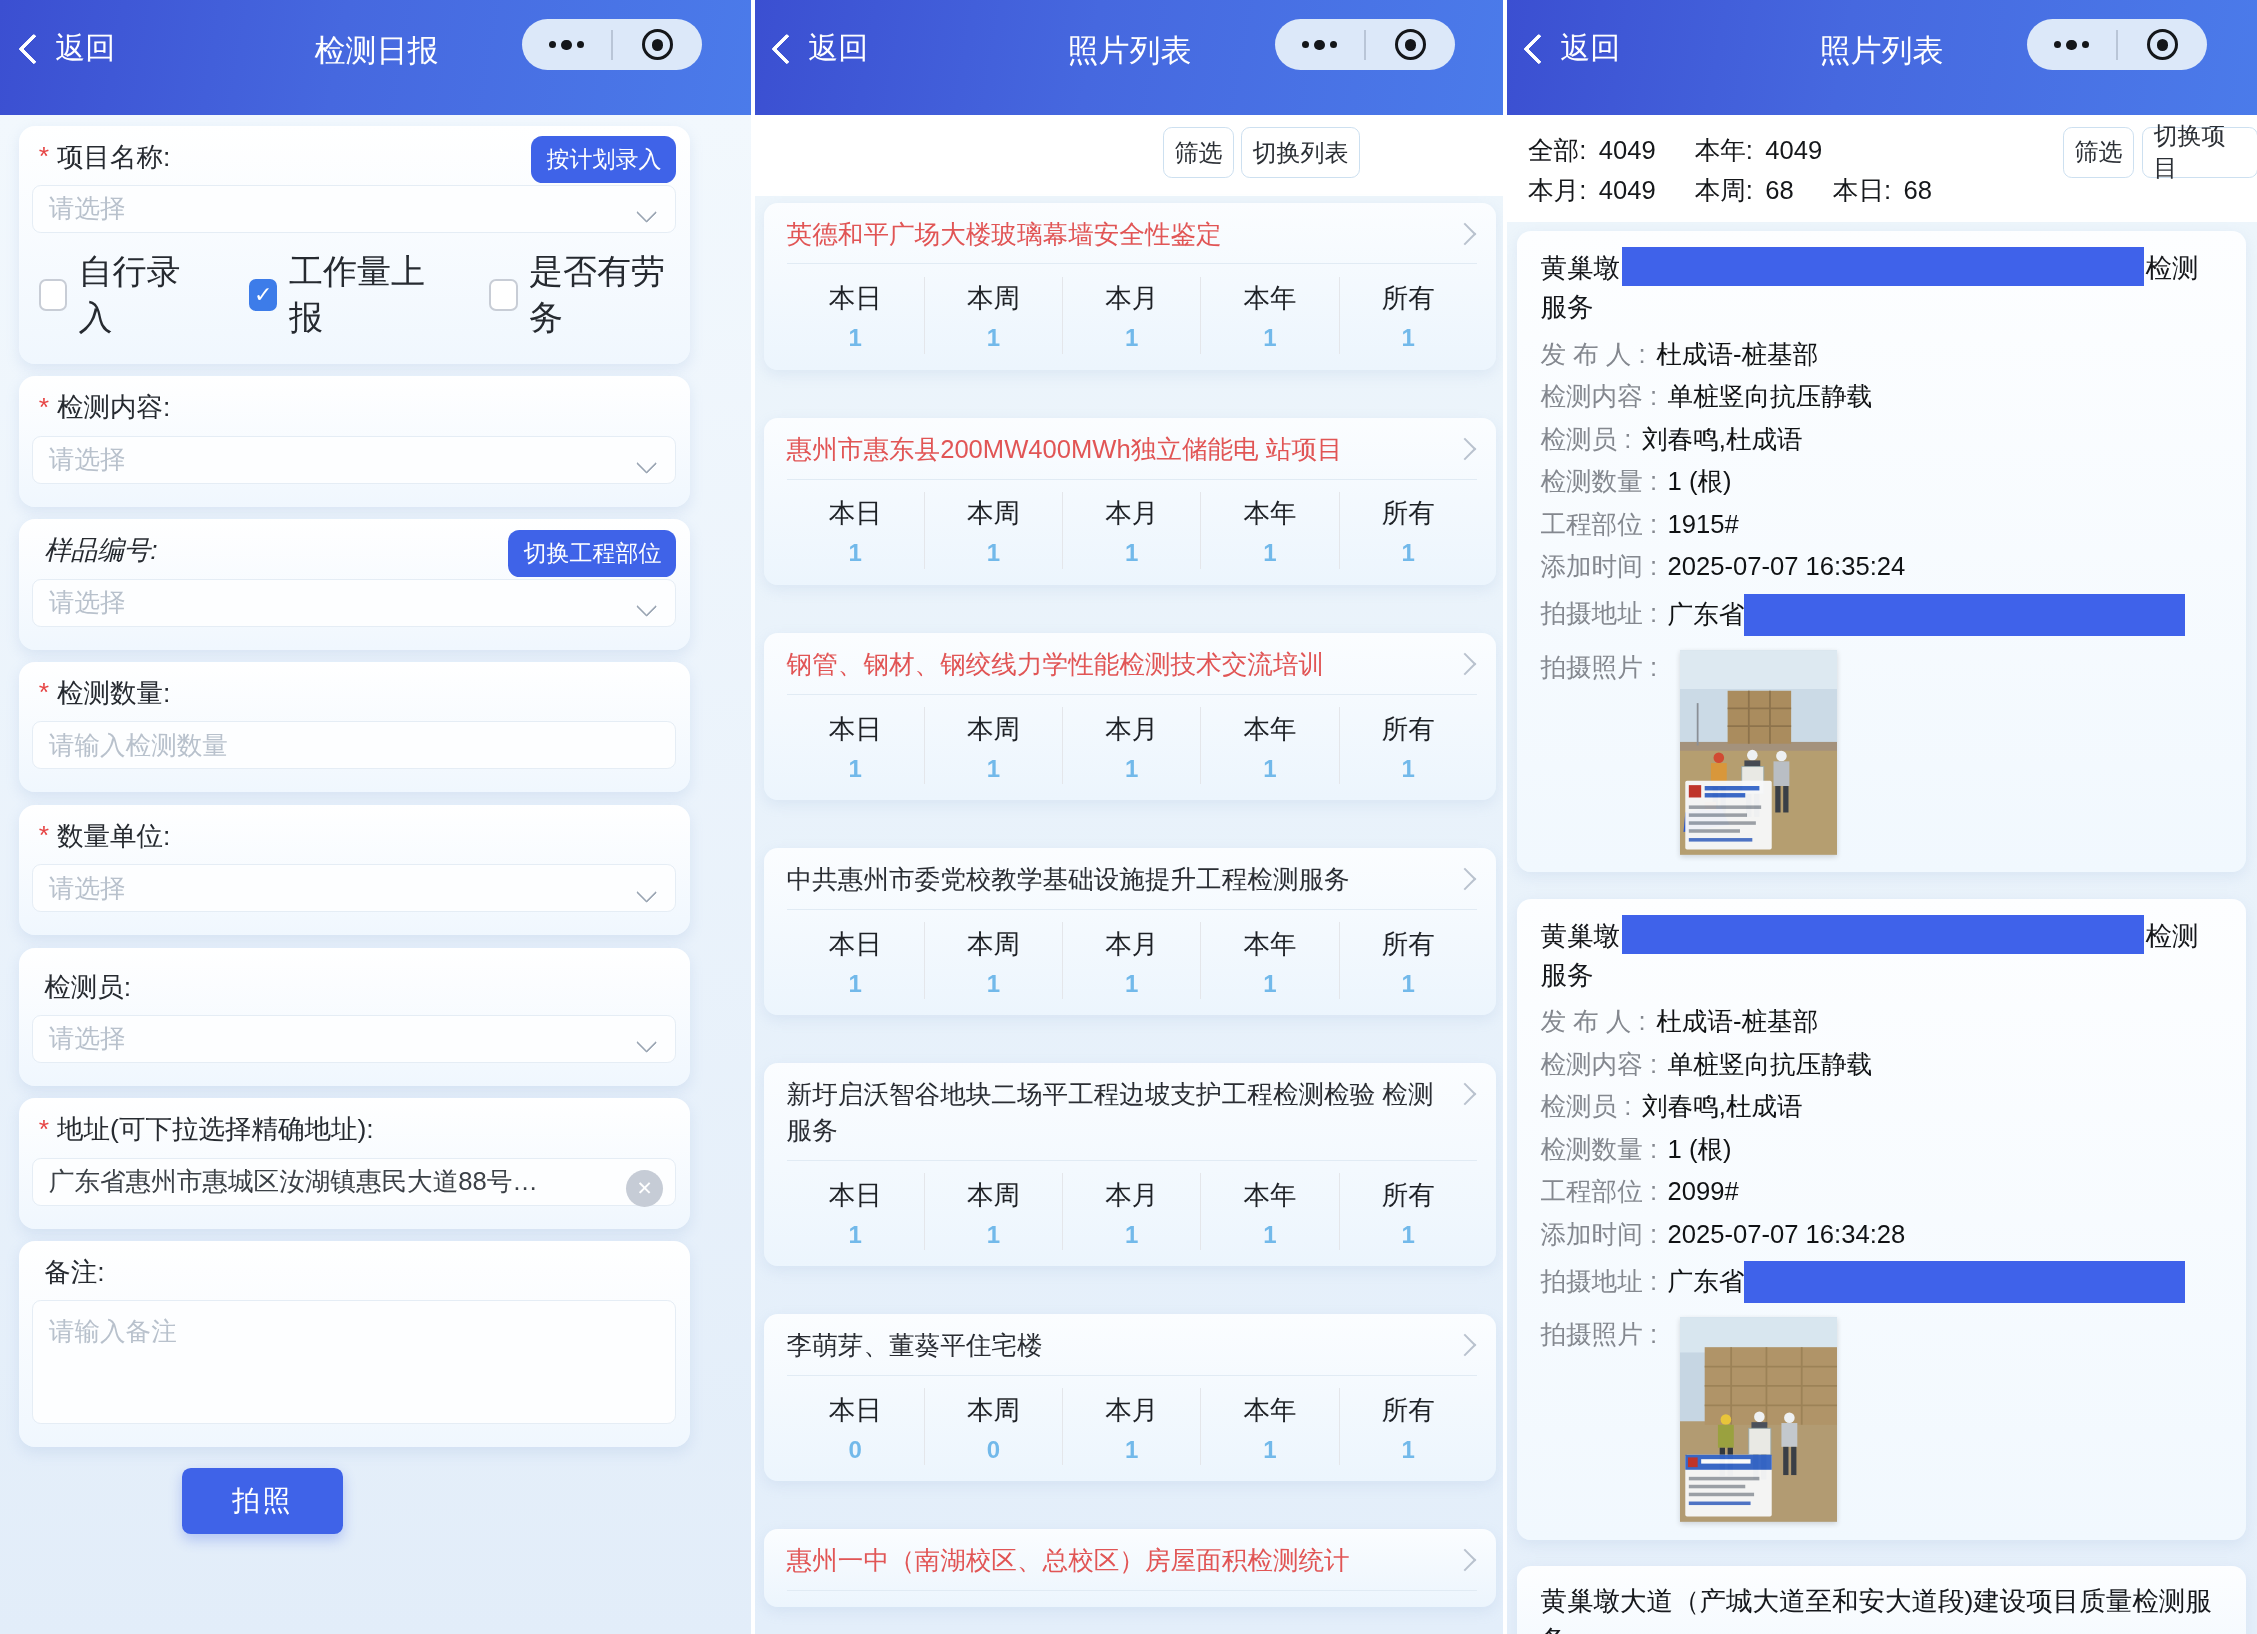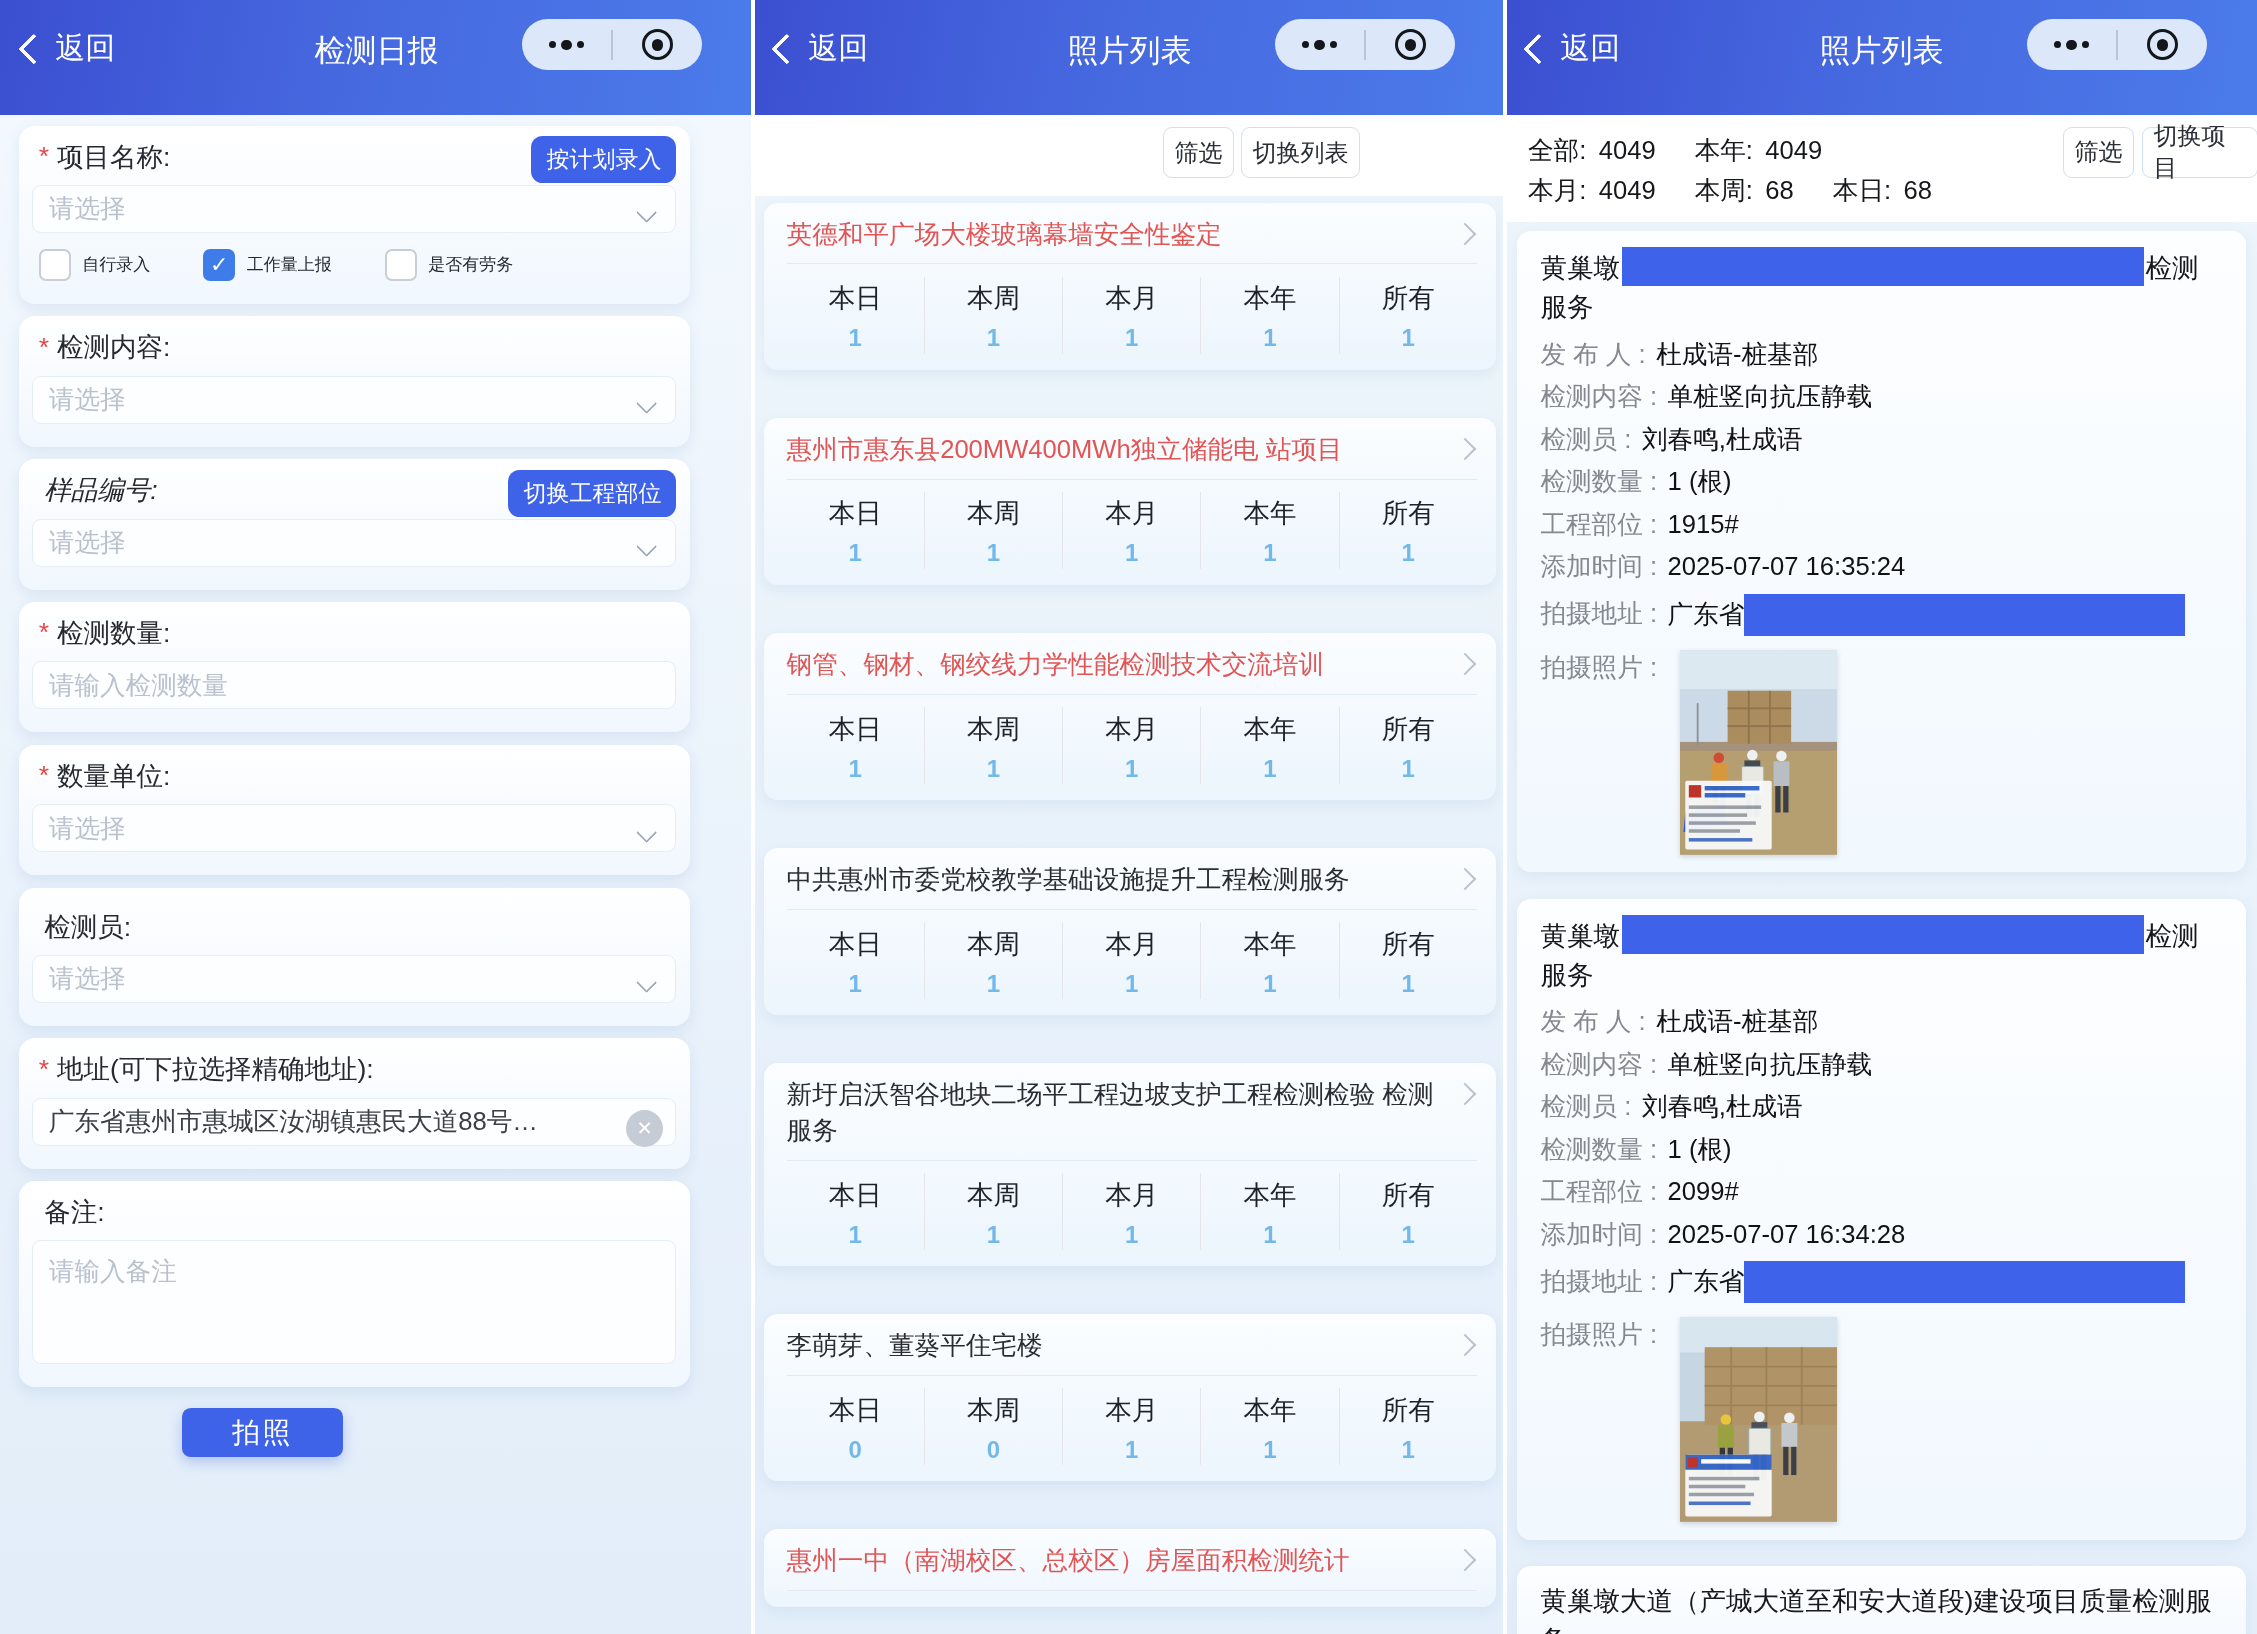--- a/index.html
+++ b/index.html
@@ -37,27 +37,27 @@
           padding:8px 15px;border-radius:11.5px;cursor:pointer;}
   .fbox{margin-top:12.4px;height:48px;box-sizing:border-box;border:1.8px solid #e5edf5;border-radius:8.8px;
         background:#fdfeff;display:flex;align-items:center;padding:0 53px 0 16px;font-size:25.6px;position:relative;}
   .ph{color:#b8c1cc;} .fval{color:#3b4046;white-space:nowrap;overflow:hidden;text-overflow:ellipsis;}
   .chev{position:absolute;right:21px;top:19.4px;width:13.2px;height:13.2px;border-right:2.6px solid #9aa5b3;
         border-bottom:2.6px solid #9aa5b3;transform:rotate(45deg);border-radius:1.8px;}
   .clearbtn{position:absolute;right:12.4px;top:11.5px;width:37px;height:37px;border-radius:50%;
             background:#c6ccd6;display:flex;align-items:center;justify-content:center;cursor:pointer;}
   .clearbtn::before{content:"✕";color:#fff;font-size:19.4px;}
   .cbrow{display:flex;margin-top:16px;padding-left:7px;gap:53px;align-items:center;}
-  .cb{display:flex;align-items:center;gap:11.5px;font-size:17px;color:#262a30;cursor:pointer;}
+  .cb{display:flex;align-items:center;gap:11.5px;font-size:34px;color:#262a30;cursor:pointer;}
   .cbbox{width:32px;height:32px;box-sizing:border-box;border:2.6px solid #c8cdd6;border-radius:7px;background:#fff;}
   .cbbox.checked{background:#3d7ce9;border-color:#3d7ce9;display:flex;align-items:center;justify-content:center;}
   .cbbox.checked::before{content:"✓";color:#fff;font-size:22px;font-weight:bold;}
   .ftext{margin-top:12.4px;height:97px;border:1.8px solid #e5edf5;border-radius:8.8px;background:#fdfeff;
          padding:12.4px 16px;font-size:25.6px;color:#b8c1cc;}
-  .photo-btn{margin:21px 0 8px 182px;width:161px;height:49px;background:#3f63e8;border-radius:8.8px;
+  .photo-btn{margin:21px 0 8px 182px;width:161px;height:66px;background:#3f63e8;border-radius:8.8px;
              color:#fff;font-size:28px;letter-spacing:2.6px;display:flex;align-items:center;
              justify-content:center;cursor:pointer;box-shadow:0 5.3px 12.4px rgba(63,99,232,.30);}
   
   .toolbar{position:absolute;top:115px;left:0;right:0;background:#fff;}
   #s2 .toolbar{height:81px;} #s3 .toolbar{height:108px;}
   .tbtn{position:absolute;top:12.4px;height:51px;box-sizing:border-box;border:1.8px solid #cde0f0;
         border-radius:8.8px;background:#fff;font-size:24px;color:#2b2f35;display:flex;
         align-items:center;justify-content:center;padding:0 10.6px;cursor:pointer;}
   #s2 .tbtn.filter{left:410px;} #s2 .tbtn.switch{left:488px;}
   #s3 .tbtn.filter{left:558px;top:11.5px;} #s3 .tbtn.switch{left:637px;top:11.5px;}

